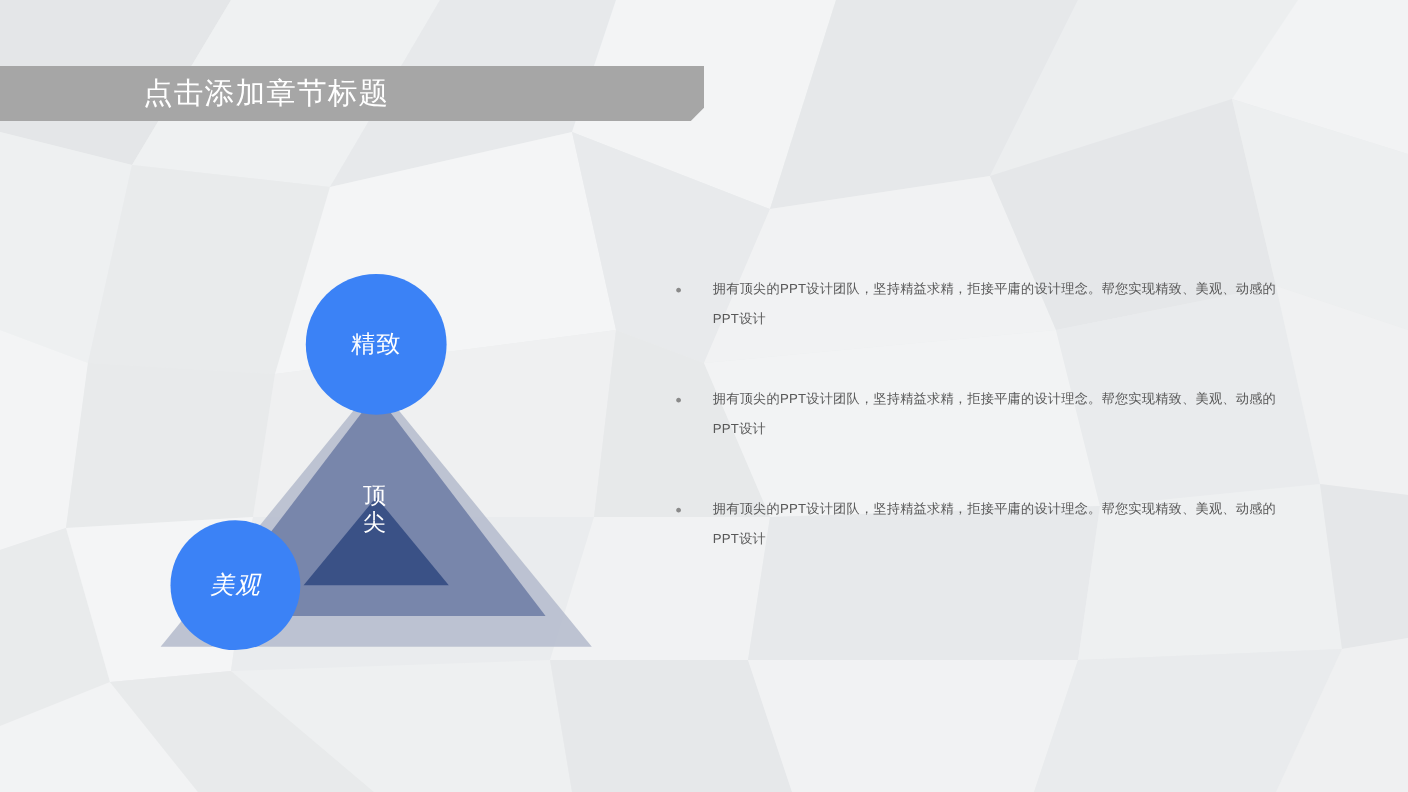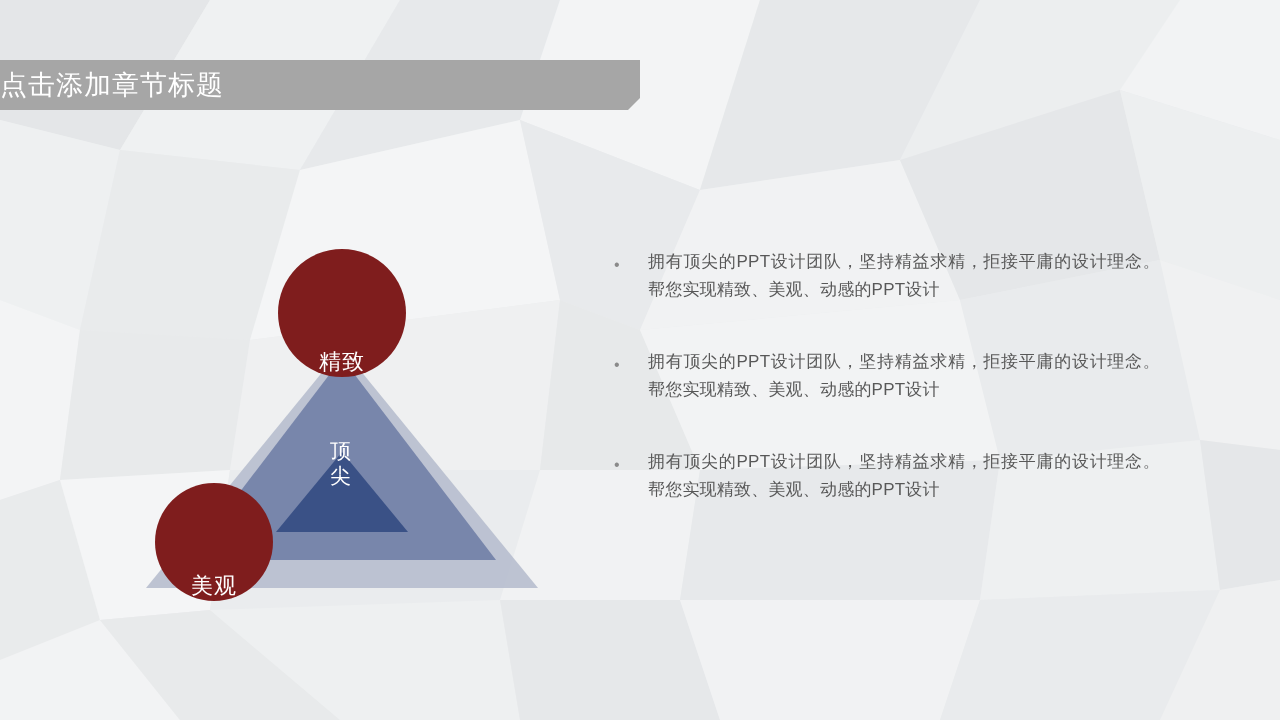--- a/index.html
+++ b/index.html
@@ -35,20 +35,21 @@
     top: 60px;
     width: 640px;
     height: 50px;
     background: #a6a6a6;
     -webkit-clip-path: polygon(0 0, 640px 0, 640px 38px, 628px 50px, 0 50px);
     clip-path: polygon(0 0, 640px 0, 640px 38px, 628px 50px, 0 50px);
     display: flex;
     align-items: center;
   }
   .title-text {
+    margin-left: 130px;
     color: #ffffff;
     font-size: 27px;
     line-height: 1;
     letter-spacing: 1px;
     white-space: nowrap;
   }
 
   
   .diagram {
     position: absolute;
@@ -60,39 +61,40 @@
   .diagram svg {
     display: block;
     width: 420px;
     height: 400px;
   }
 
   
   .node-circle {
     position: absolute;
     border-radius: 50%;
-    background: #7f1d1d;
+    background: #3b82f6;
     display: flex;
-    align-items: flex-end;
+    align-items: center;
     justify-content: center;
     color: #ffffff;
     font-size: 22px;
     letter-spacing: 1px;
   }
   .node-top {
     left: 278px;
     top: 249px;
     width: 128px;
     height: 128px;
   }
   .node-left {
     left: 155px;
-    top: 483px;
+    top: 473px;
     width: 118px;
     height: 118px;
+    font-style: italic;
   }
   .node-right {
     left: 409px;
     top: 487px;
     width: 118px;
     height: 118px;
   }
 
   
   .center-label {
@@ -126,21 +128,21 @@
     width: 34px;
     padding-top: 9px;
     color: #8a8a8a;
     font-size: 16px;
     line-height: 1;
     text-align: left;
   }
   .bullet-text {
     flex: 1 1 auto;
     color: #585858;
-    font-size: 17px;
+    font-size: 12px;
     line-height: 28px;
     text-align: justify;
     text-justify: inter-character;
     letter-spacing: 0.2px;
   }
 </style>
 </head>
 <body>
 
 <div class="slide">

